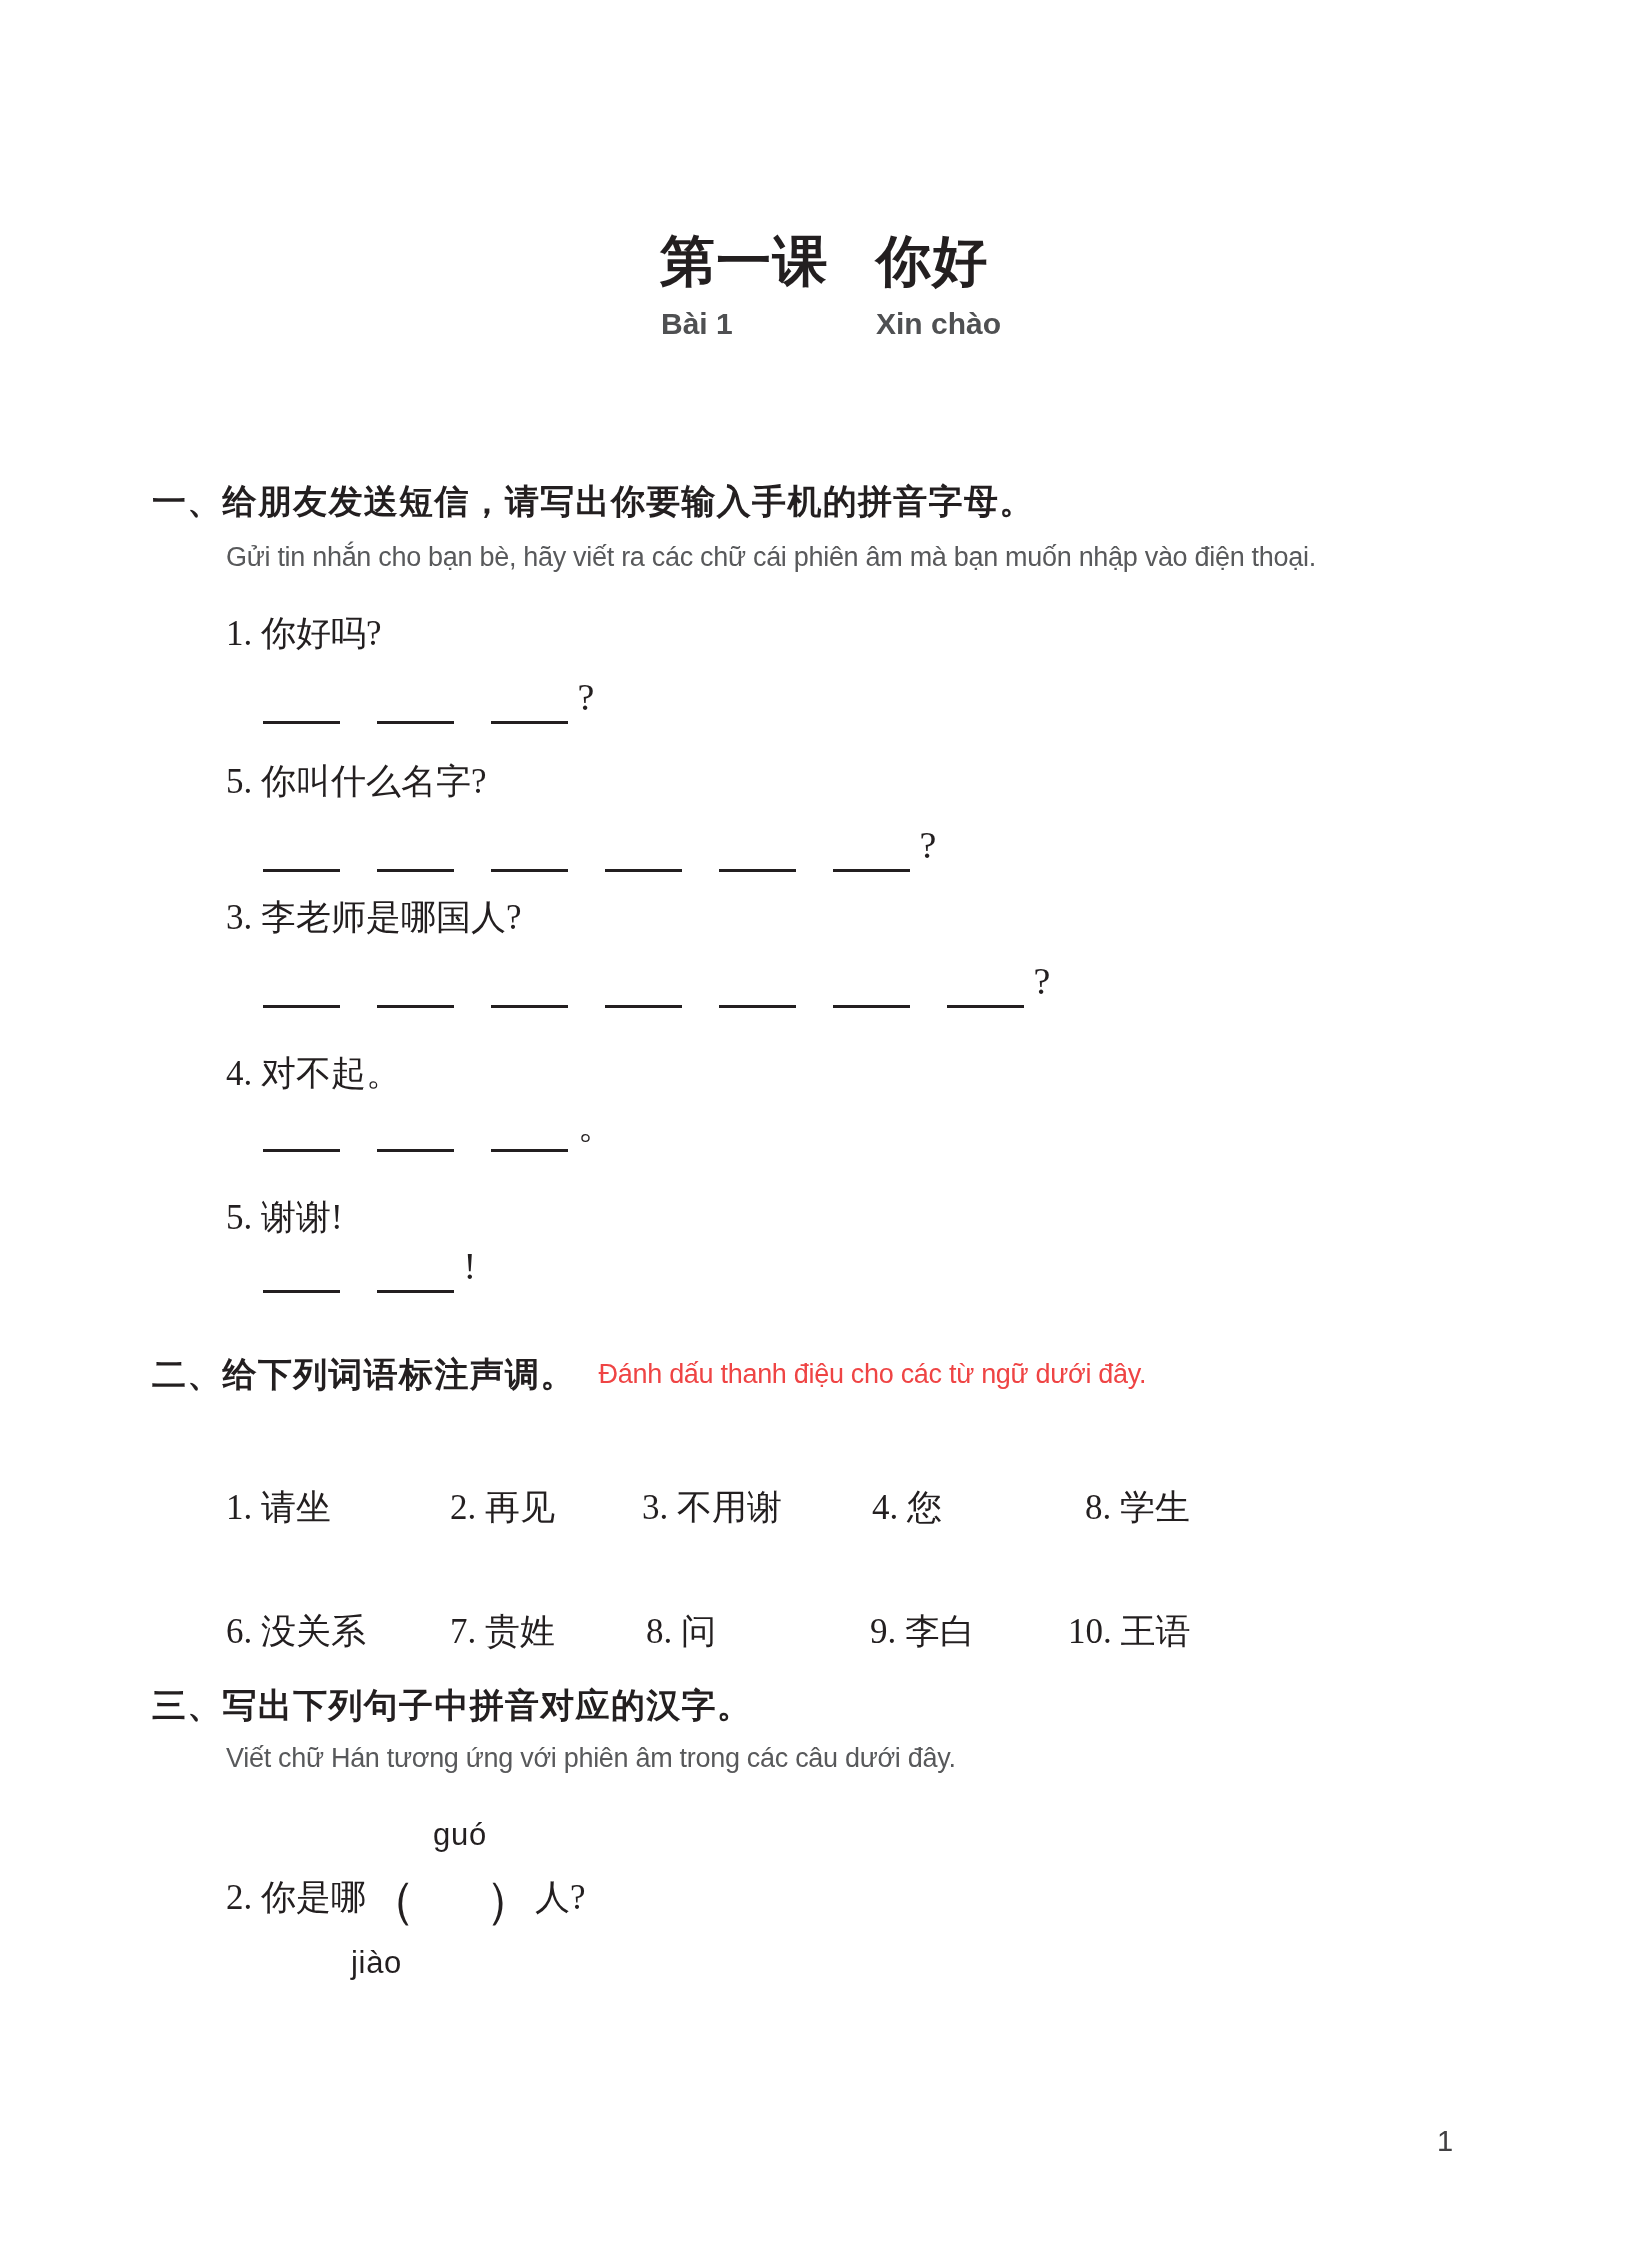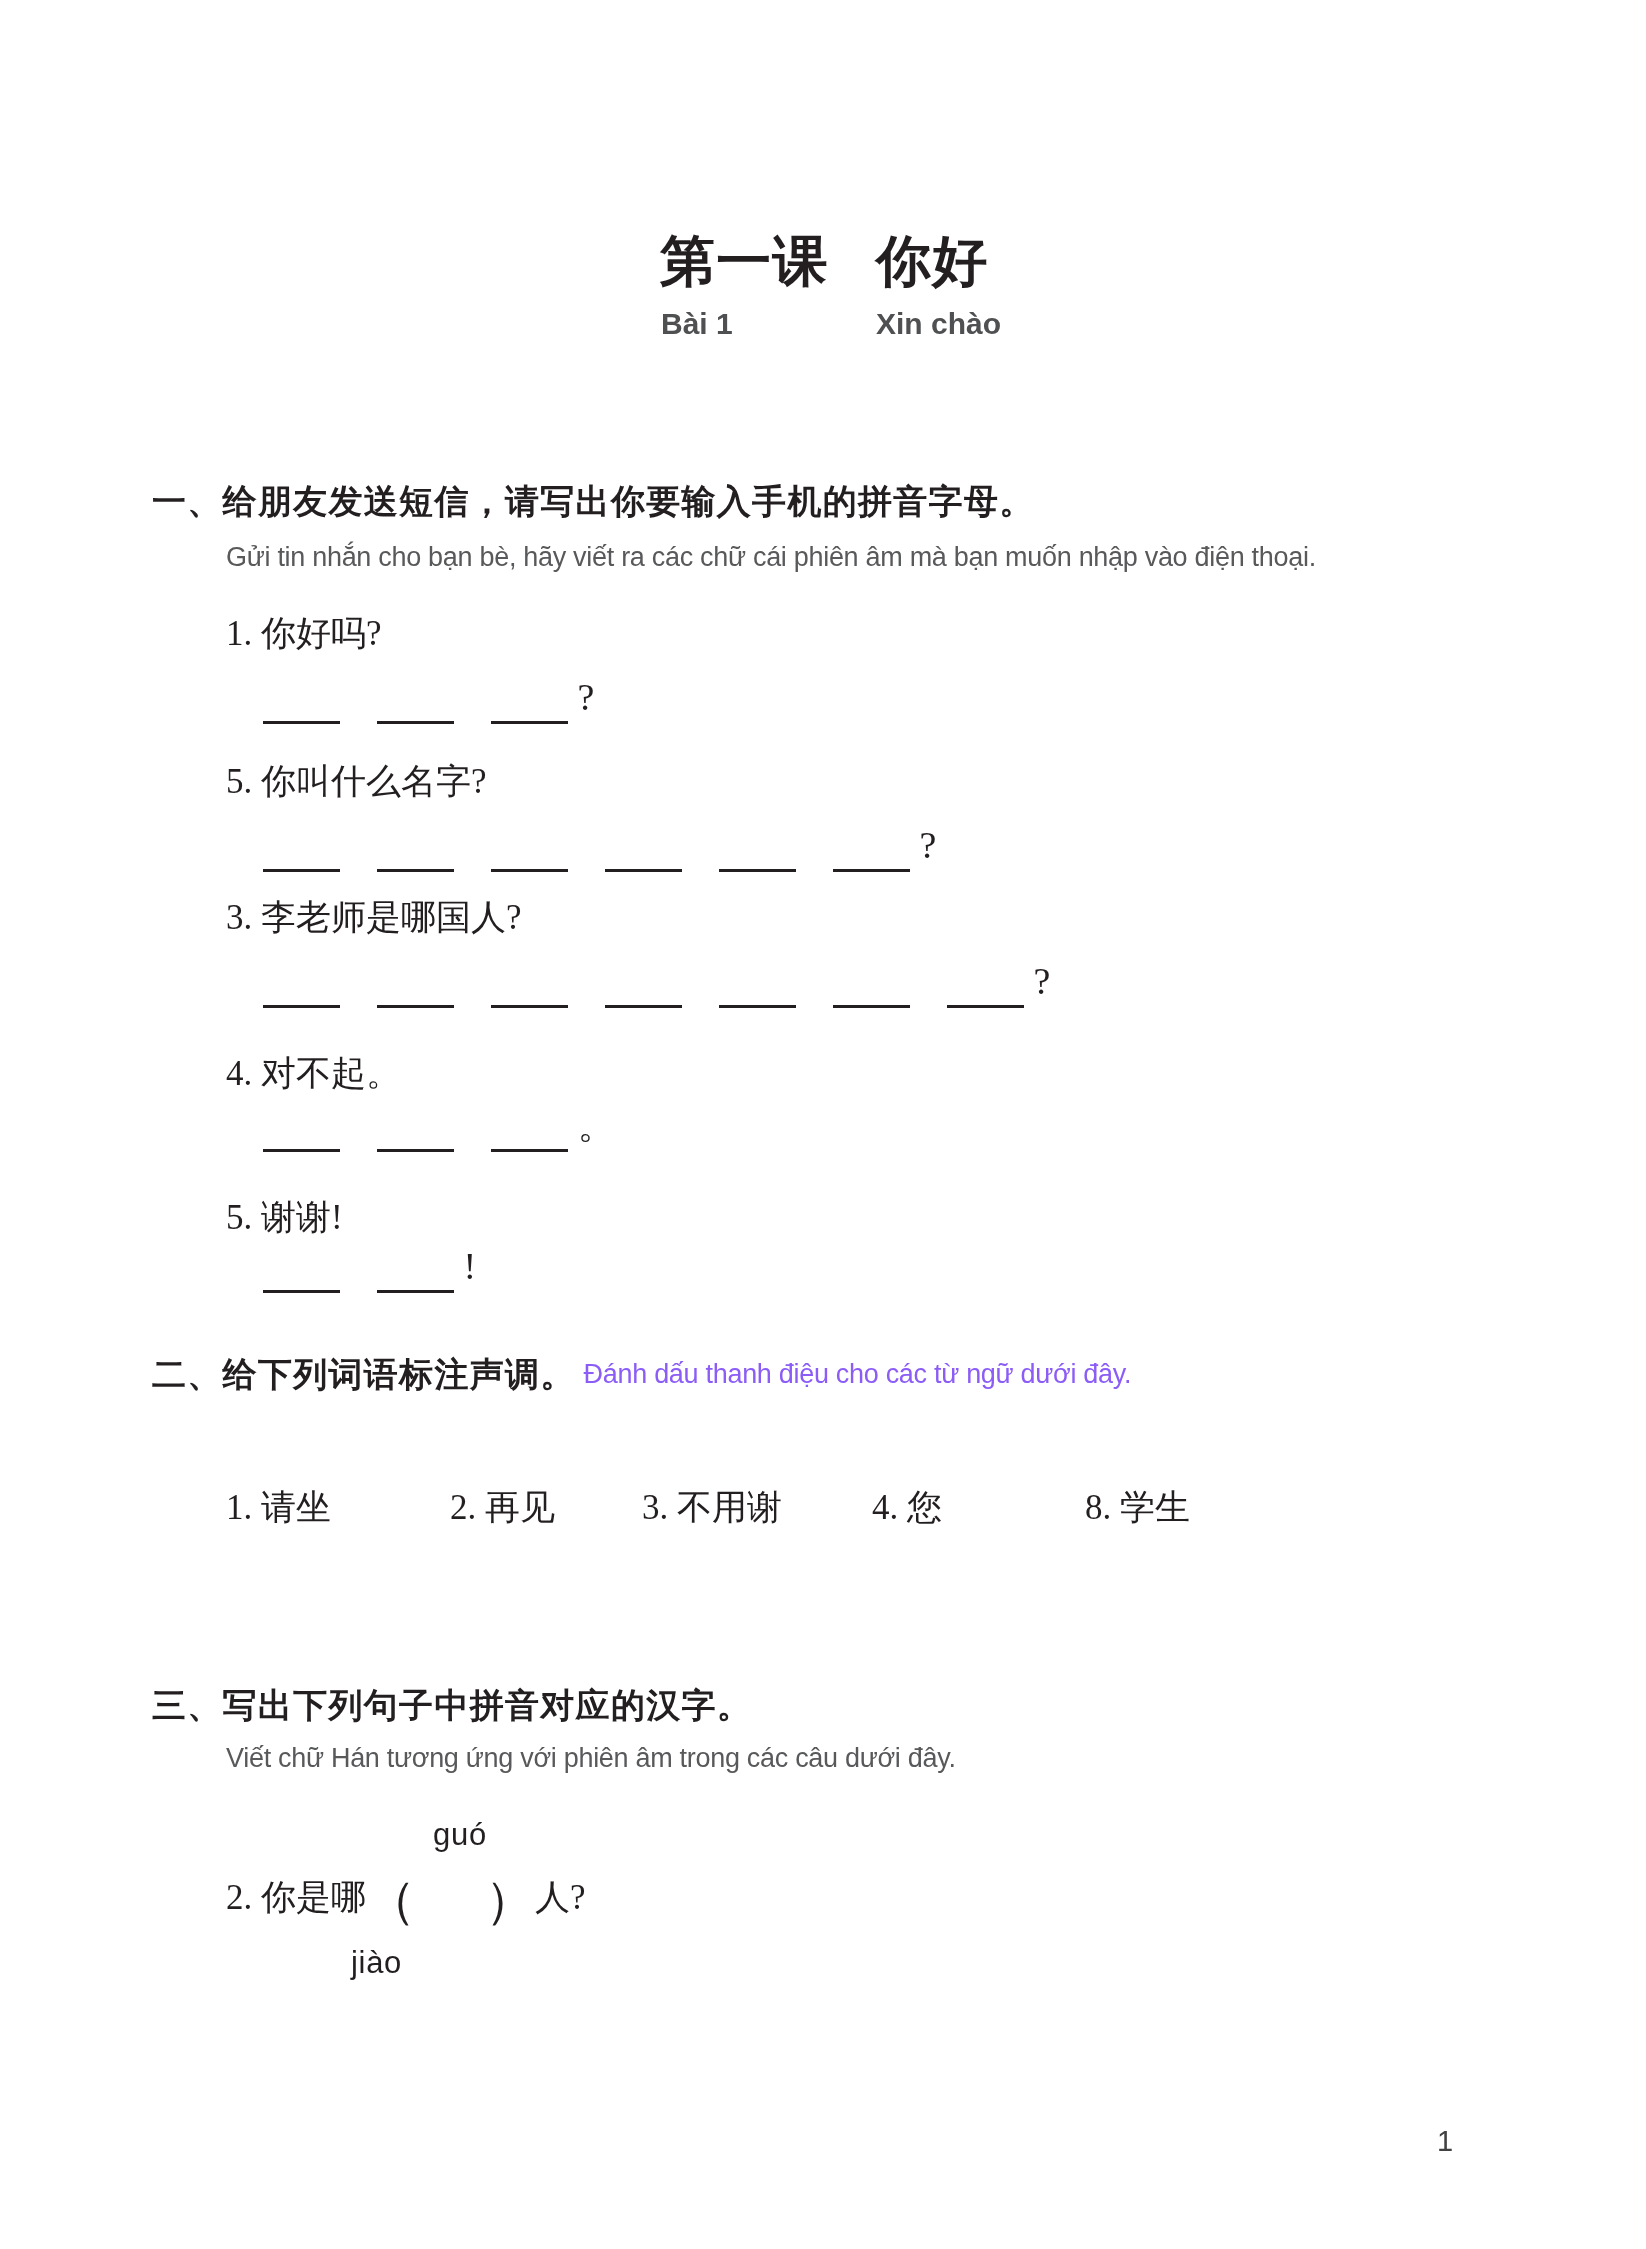--- a/index.html
+++ b/index.html
@@ -8,21 +8,21 @@
 
   .title-cn{position:absolute;top:234px;font:700 55px/1 "Liberation Sans",sans-serif;letter-spacing:1.3px;color:#231f20;}
   .t1{left:660px;}
   .t2{left:876px;font-family:Liberation Serif, serif;}
   .title-sub{position:absolute;top:309px;font:700 30px/1 "Liberation Sans",sans-serif;color:#4f5052;}
   .s1{left:661px;}
   .s2{left:876px;}
 
   .h-cn{position:absolute;left:152px;font:700 34px/1.15 "Liberation Sans",sans-serif;letter-spacing:1.3px;color:#231f20;white-space:nowrap;}
   .vi{position:absolute;left:226px;font:400 27px/1.25 "Liberation Sans",sans-serif;color:#58595b;letter-spacing:-0.3px;white-space:nowrap;}
-  .vi-inline{font:400 27px/1 "Liberation Sans",sans-serif;font-weight:400;color:#8b5cf6;letter-spacing:-0.3px;margin-left:8px;vertical-align:2.6px;white-space:nowrap;}
+  .vi-inline{font:400 27px/1 "Liberation Sans",sans-serif;font-weight:400;color:#ef4444;letter-spacing:-0.3px;margin-left:23px;vertical-align:2.6px;white-space:nowrap;}
 
   .item{position:absolute;left:226px;font:400 35px/1.15 "Liberation Serif","DejaVu Serif",serif;color:#231f20;white-space:nowrap;}
 
   .blanks{position:absolute;left:263px;height:46px;display:flex;align-items:flex-end;gap:37px;}
   .blank{width:77px;height:2.6px;background:#231f20;flex:0 0 auto;}
   .tail{font:400 38px/1 "Liberation Serif","DejaVu Serif",serif;margin-left:-27.5px;transform:translateY(-7.9px);color:#231f20;}
 
   .row{position:absolute;left:0;top:0;width:1647px;height:42px;margin-top:44px;}
   .cell{position:absolute;font:400 35px/1.1 "Liberation Serif","DejaVu Serif",serif;color:#231f20;white-space:nowrap;}
 
@@ -95,20 +95,27 @@
     <span>二、给下列词语标注声调。</span><span class="vi-inline">Đánh dấu thanh điệu cho các từ ngữ dưới đây.</span>
   </div>
 
   <div class="row" style="top:1445px">
     <span class="cell" style="left:226px">1. 请坐</span>
     <span class="cell" style="left:450px">2. 再见</span>
     <span class="cell" style="left:642px">3. 不用谢</span>
     <span class="cell" style="left:872px">4. 您</span>
     <span class="cell" style="left:1085px">8. 学生</span>
   </div>
+  <div class="row" style="top:1569px">
+    <span class="cell" style="left:226px">6. 没关系</span>
+    <span class="cell" style="left:450px">7. 贵姓</span>
+    <span class="cell" style="left:646px">8. 问</span>
+    <span class="cell" style="left:870px">9. 李白</span>
+    <span class="cell" style="left:1068px">10. 王语</span>
+  </div>
 
   <div class="h-cn" style="top:1686px">三、写出下列句子中拼音对应的汉字。</div>
   <div class="vi" style="top:1742px">Viết chữ Hán tương ứng với phiên âm trong các câu dưới đây.</div>
 
   <div class="pinyin" style="left:433px;top:1819px">guó</div>
   <div class="item" style="top:1878px">
     <span>2. 你是哪</span><span class="paren">（</span><span class="paren-gap"></span><span class="paren">）</span><span>人?</span>
   </div>
 
   <div class="pinyin" style="left:351px;top:1947px">jiào</div>

